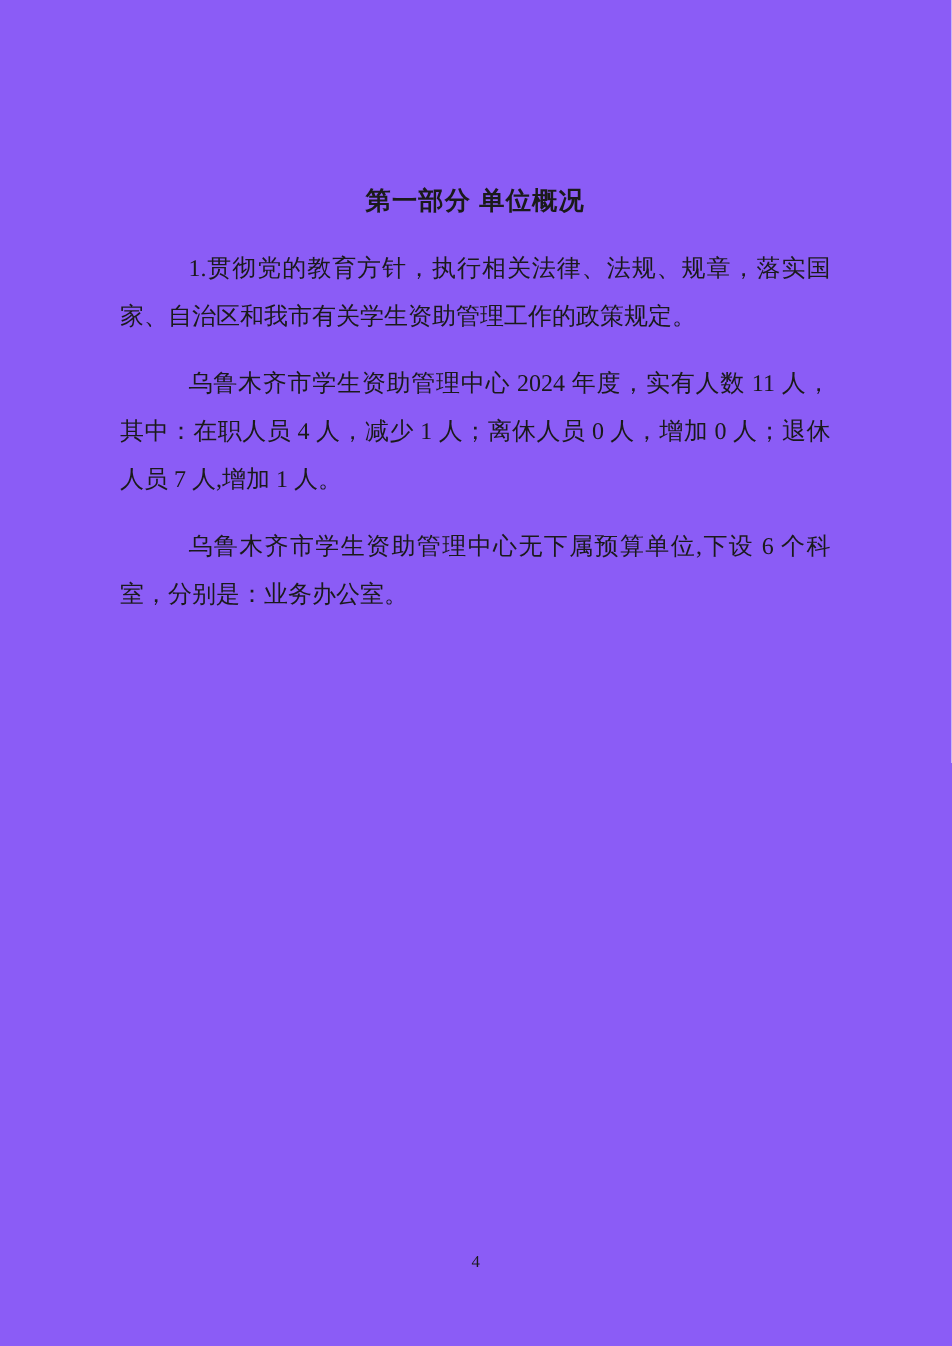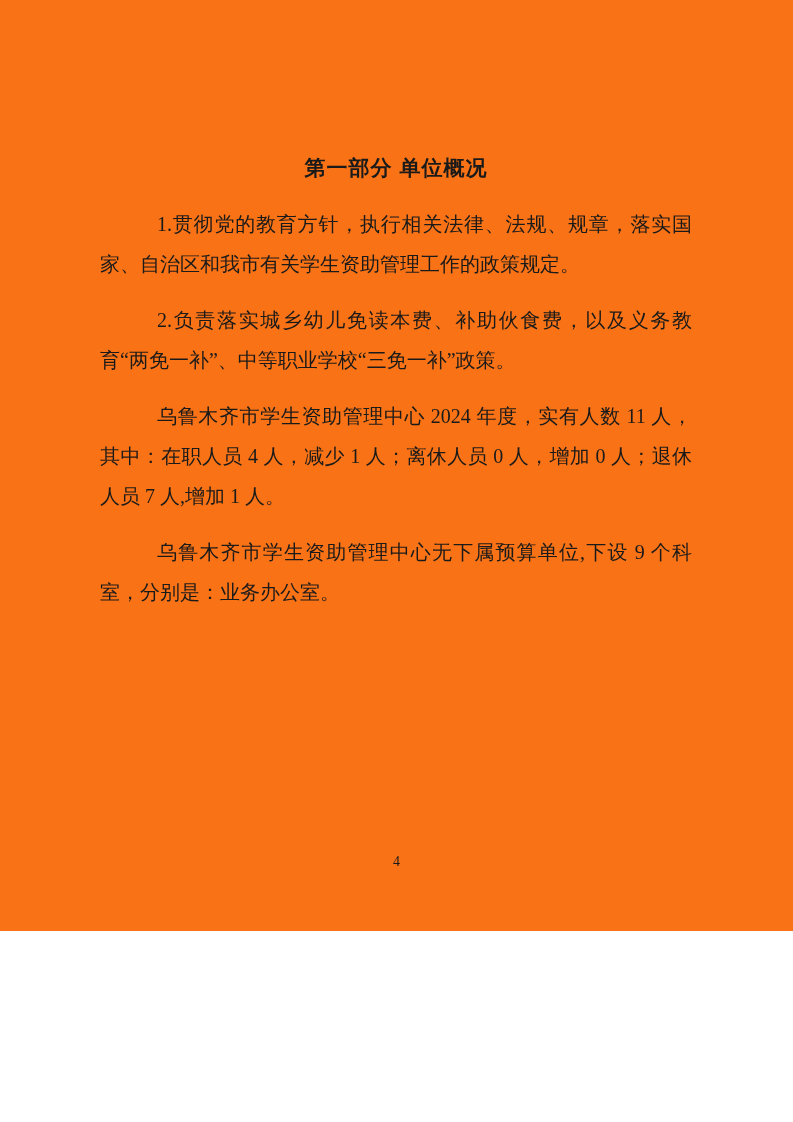--- a/index.html
+++ b/index.html
@@ -3,22 +3,22 @@
 <meta charset="utf-8">
 <style>
   html, body {
     margin: 0;
     padding: 0;
     background: #ffffff;
   }
   .page {
     position: relative;
     width: 793px;
-    height: 931px;
-    background: #f97316;
+    height: 1122px;
+    background: #8b5cf6;
     color: #1a1a1a;
     overflow: hidden;
     font-family: "Liberation Serif", "DejaVu Serif", serif;
   }
   .content {
     position: absolute;
     left: 84px;
     top: 148px;
     width: 624px;
   }
@@ -64,25 +64,24 @@
 <body>
 
 <div class="page">
   <div class="content">
 
     <h1 class="doc-title">第一部分 单位概况</h1>
 
 
     <p class="body-para">1.贯彻党的教育方针，执行相关法律、法规、规章，落实国家、自治区和我市有关学生资助管理工作的政策规定。</p>
 
-    <p class="body-para">2.负责落实城乡幼儿免读本费、补助伙食费，以及义务教育“两免一补”、中等职业学校“三免一补”政策。</p>
 
 
 
 
     <p class="body-para">乌鲁木齐市学生资助管理中心 2024 年度，实有人数 11 人，其中：在职人员 4 人，减少 1 人；离休人员 0 人，增加 0 人；退休人员 7 人,增加 1 人。</p>
 
-    <p class="body-para">乌鲁木齐市学生资助管理中心无下属预算单位,下设 9 个科室，分别是：业务办公室。</p>
+    <p class="body-para">乌鲁木齐市学生资助管理中心无下属预算单位,下设 6 个科室，分别是：业务办公室。</p>
 
   </div>
 
   <div class="page-number">4</div>
 </div>
 
 </body></html>

